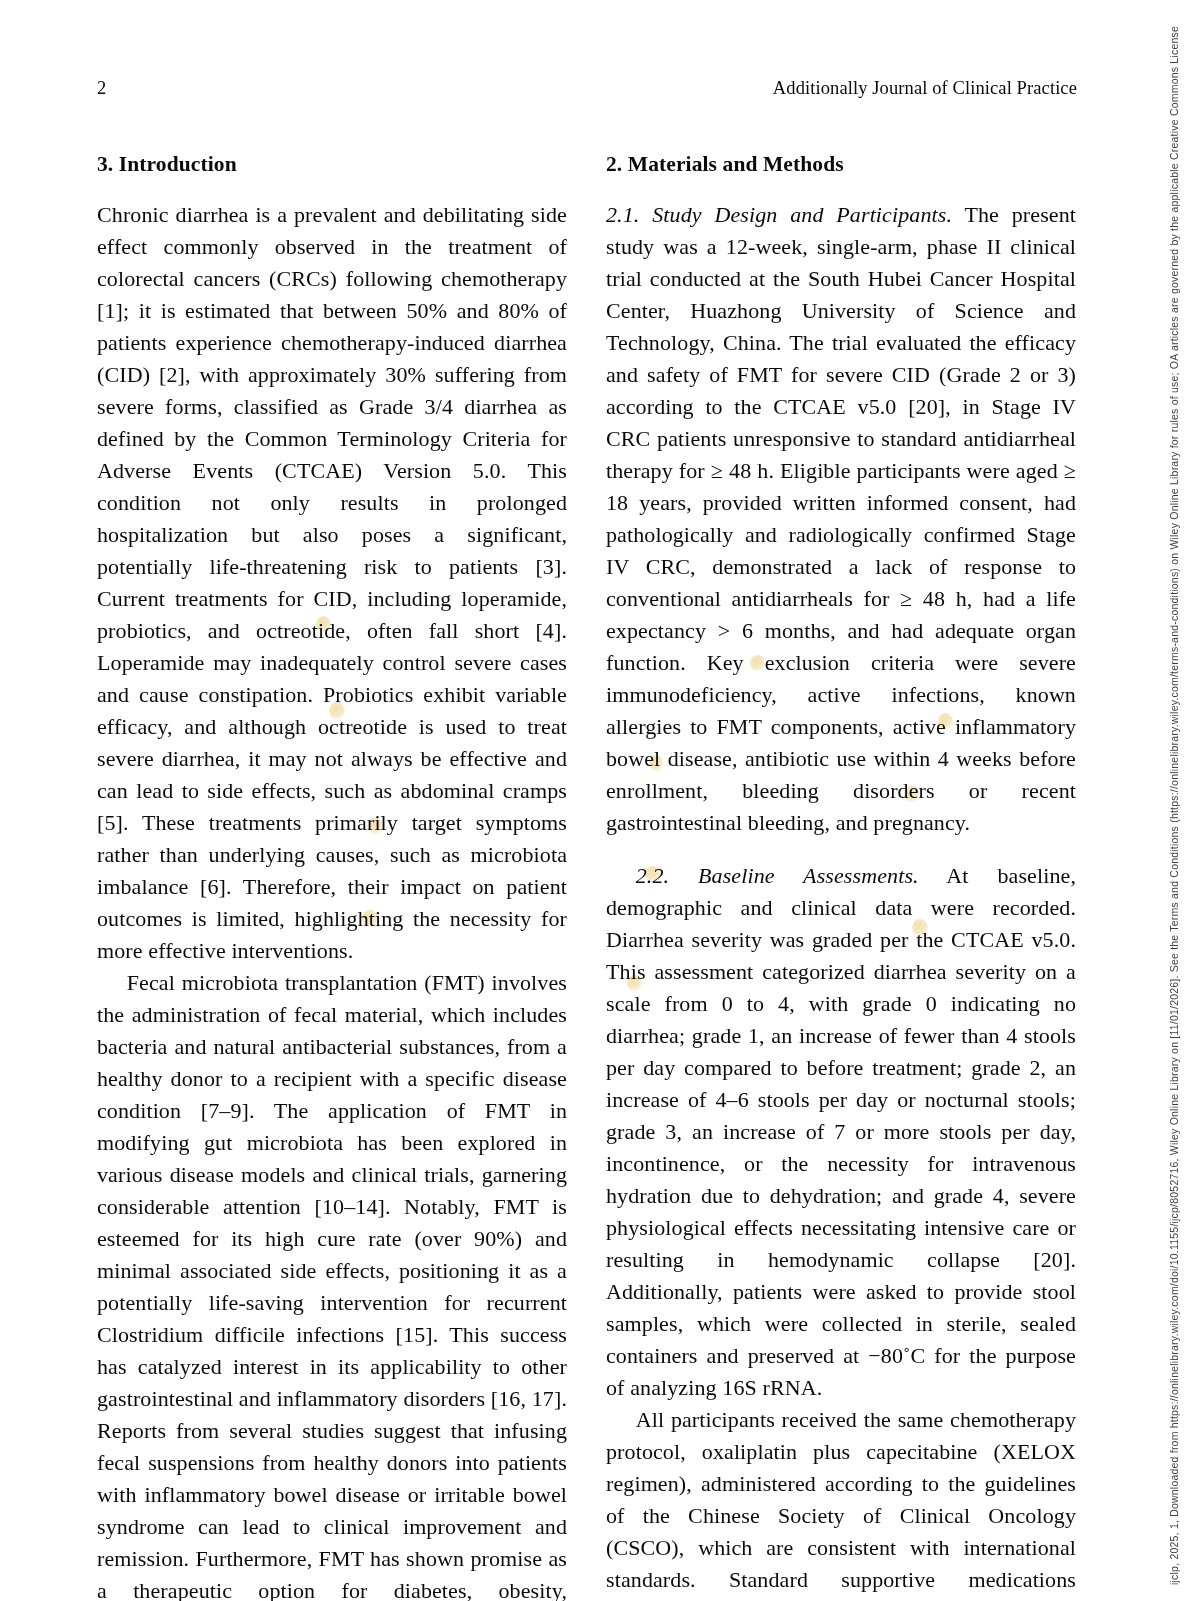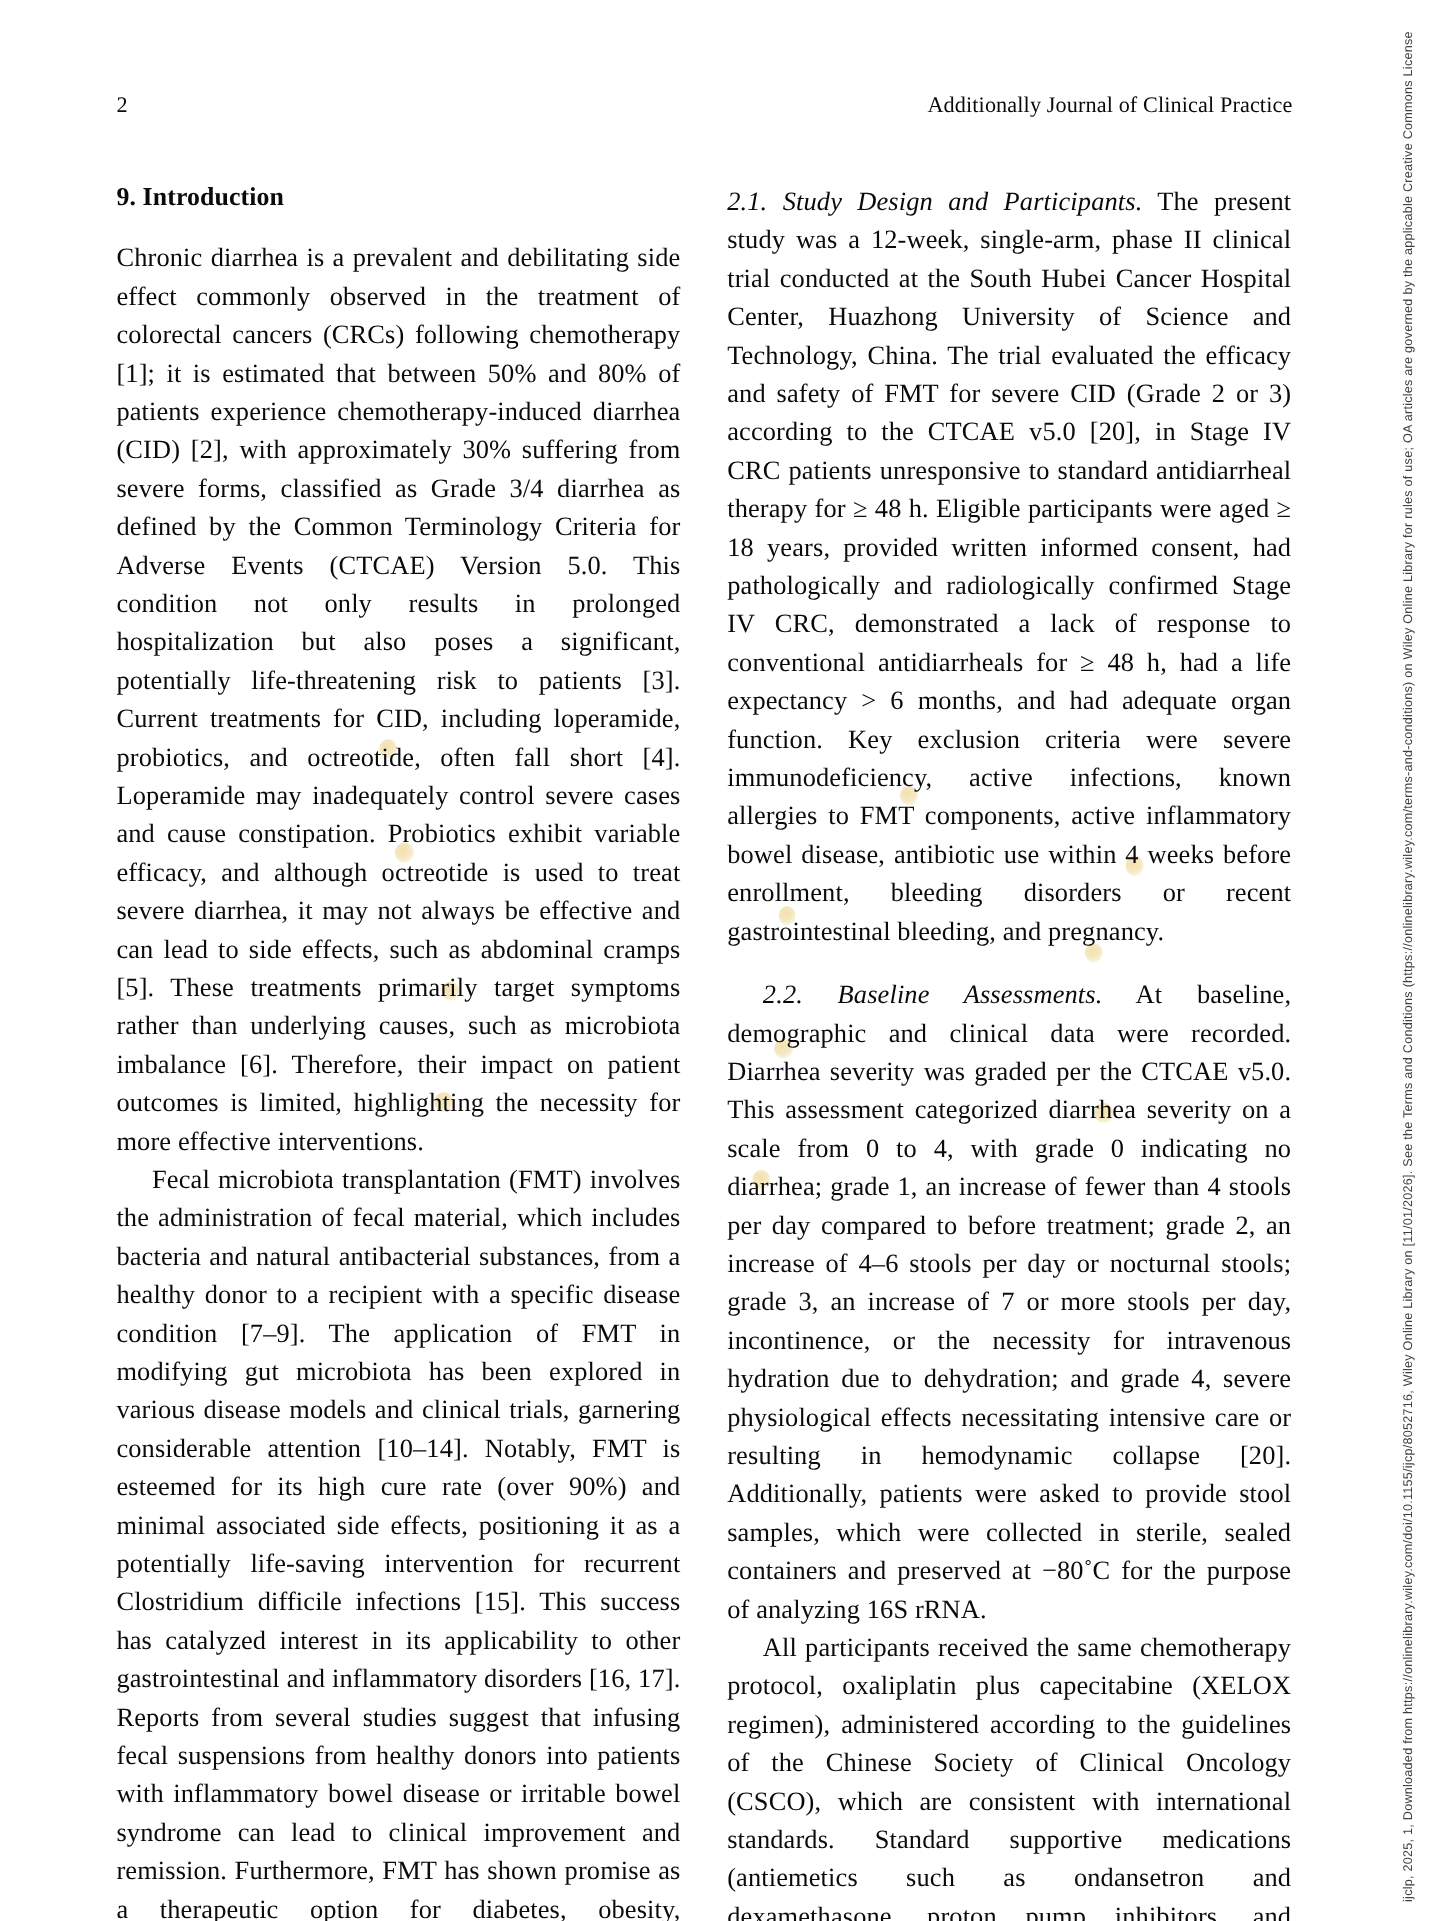--- a/index.html
+++ b/index.html
@@ -130,28 +130,29 @@
 <div class="page">
 
   <div class="running-head">
     <div class="folio">2</div>
     <div class="journal-title">Additionally Journal of Clinical Practice</div>
   </div>
 
   <div class="columns">
 
     <div class="col">
-      <h2 class="section-heading">9. Introduction</h2>
+      <h2 class="section-heading">3. Introduction</h2>
 
       <p class="body-text">Chronic diarrhea is a prevalent and debilitating side effect commonly observed in the treatment of colorectal cancers (CRCs) following chemotherapy [1]; it is estimated that between 50% and 80% of patients experience chemotherapy-induced diarrhea (CID) [2], with approximately 30% suffering from severe forms, classified as Grade 3/4 diarrhea as defined by the Common Terminology Criteria for Adverse Events (CTCAE) Version 5.0. This condition not only results in prolonged hospitalization but also poses a significant, potentially life-threatening risk to patients [3]. Current treatments for CID, including loperamide, probiotics, and octreotide, often fall short [4]. Loperamide may inadequately control severe cases and cause constipation. Probiotics exhibit variable efficacy, and although octreotide is used to treat severe diarrhea, it may not always be effective and can lead to side effects, such as abdominal cramps [5]. These treatments primarily target symptoms rather than underlying causes, such as microbiota imbalance [6]. Therefore, their impact on patient outcomes is limited, highlighting the necessity for more effective interventions.</p>
 
       <p class="body-text"><span>Fecal microbiota transplantation (FMT) involves the administration of fecal material, which includes bacteria and natural antibacterial substances, from a healthy donor to a recipient with a specific disease condition [7–9]. The application of FMT in modifying gut microbiota has been explored in various disease models and clinical trials, garnering considerable attention [10–14]. Notably, FMT is esteemed for its high cure rate (over 90%) and minimal associated side effects, positioning it as a potentially life-saving intervention for recurrent </span><span class="ital">Clostridium difficile</span><span> infections [15]. This success has catalyzed interest in its applicability to other gastrointestinal and inflammatory disorders [16, 17]. Reports from several studies suggest that infusing fecal suspensions from healthy donors into patients with inflammatory bowel disease or irritable bowel syndrome can lead to clinical improvement and remission. Furthermore, FMT has shown promise as a therapeutic option for diabetes, obesity, nonalcoholic fatty liver disease, and even cardiovascular diseases [15, 18]. While the exact molecular and cellular mechanisms of FMT are still to be fully elucidated, it is hypothesized that the process may involve interactions between the donor’s and the recipient’s gut microbiota, influencing the host’s physiology, gut mucosal barrier, and immune system [19]. Consequently, FMT could be an effective strategy for manipulating gut microbiota, thereby reducing inflammation and the severity of diarrhea caused by chemotherapy [20]. This study aimed to evaluate the safety and efficacy of FMT for managing refractory severe CID, specifically Grade 2-3 diarrhea based on the CTCAE v5.0, in patients with CRC undergoing cytotoxic chemotherapy. We hypothesized that FMT treatment would significantly increase the proportion of patients achieving a sustained clinical response by reducing CID severity (specifically to less than six unformed bowel movements per day) in this patient population.</span></p>
     </div>
 
     <div class="col">
+      <h2 class="section-heading">2. Materials and Methods</h2>
 
       <p class="body-text"><span class="subhead">2.1. Study Design and Participants.</span><span> The present study was a 12-week, single-arm, phase II clinical trial conducted at the South Hubei Cancer Hospital Center, Huazhong University of Science and Technology, China. The trial evaluated the efficacy and safety of FMT for severe CID (Grade 2 or 3) according to the CTCAE v5.0 [20], in Stage IV CRC patients unresponsive to standard antidiarrheal therapy for ≥ 48 h. Eligible participants were aged ≥ 18 years, provided written informed consent, had pathologically and radiologically confirmed Stage IV CRC, demonstrated a lack of response to conventional antidiarrheals for ≥ 48 h, had a life expectancy &gt; 6 months, and had adequate organ function. Key exclusion criteria were severe immunodeficiency, active infections, known allergies to FMT components, active inflammatory bowel disease, antibiotic use within 4 weeks before enrollment, bleeding disorders or recent gastrointestinal bleeding, and pregnancy.</span></p>
 
       <p class="body-text spaced"><span class="subhead">2.2. Baseline Assessments.</span><span> At baseline, demographic and clinical data were recorded. Diarrhea severity was graded per the CTCAE v5.0. This assessment categorized diarrhea severity on a scale from 0 to 4, with grade 0 indicating no diarrhea; grade 1, an increase of fewer than 4 stools per day compared to before treatment; grade 2, an increase of 4–6 stools per day or nocturnal stools; grade 3, an increase of 7 or more stools per day, incontinence, or the necessity for intravenous hydration due to dehydration; and grade 4, severe physiological effects necessitating intensive care or resulting in hemodynamic collapse [20]. Additionally, patients were asked to provide stool samples, which were collected in sterile, sealed containers and preserved at −80˚C for the purpose of analyzing 16S rRNA.</span></p>
 
       <p class="body-text">All participants received the same chemotherapy protocol, oxaliplatin plus capecitabine (XELOX regimen), administered according to the guidelines of the Chinese Society of Clinical Oncology (CSCO), which are consistent with international standards. Standard supportive medications (antiemetics such as ondansetron and dexamethasone, proton pump inhibitors, and calcium/magnesium infusions where applicable) were permitted and documented. The management of CID was strictly categorized by severity, consistent with the Chinese Expert Consensus on Whole-Process Management of CID. Capecitabine should be discontinued immediately for diarrhea of Grade 2 or higher. Initial management involves oral rehydration and loperamide; if symptoms continue beyond 24 h, transition to octreotide. Patients exhibiting Grade 3 diarrhea or presenting with fever or neutropenia necessitate hospitalization for intravenous hydration, administration of octreotide, initiation of empirical broad-spectrum antibiotics, and stool pathogen testing. Subsequent dose modifications should be determined by the intensity of the adverse reaction. This approach is consistent with the Chinese Expert Consensus on Whole-Process Management of Chemotherapy-Related Diarrhea [21].</p>
     </div>
   </div>
 
   <div class="sidebar-note">

